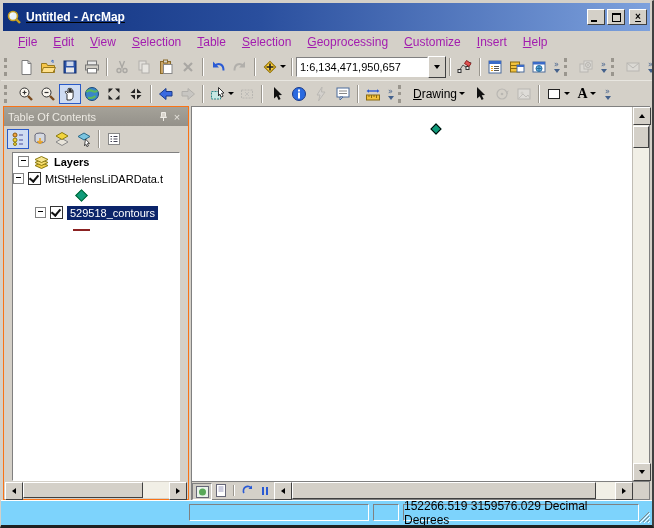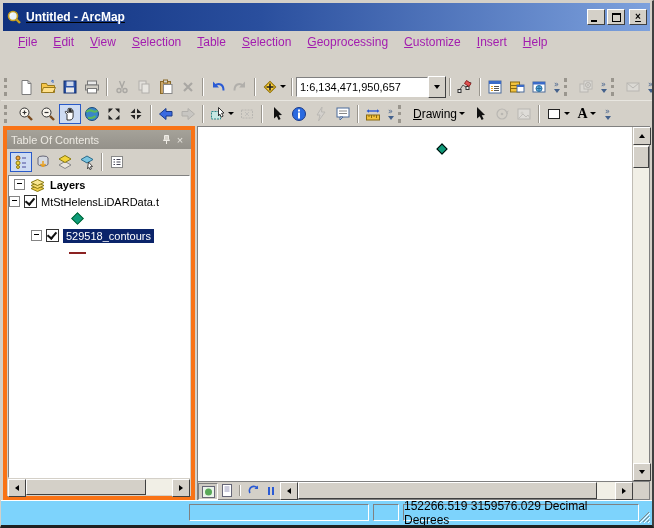--- a/index.html
+++ b/index.html
@@ -16,21 +16,21 @@
     margin-left:2px;display:flex;align-items:center;justify-content:center;font-size:9px;font-weight:bold;color:#000;position:relative;}
   .winbtn .min-glyph{position:absolute;left:3px;bottom:2px;width:6px;height:2px;background:#000;}
   .winbtn .max-glyph{width:7px;height:6px;border:1px solid #000;border-top:2px solid #000;}
   .winbtn .close-glyph{font-size:10px;line-height:10px;font-weight:bold;}
   
   .menubar{height:22px;display:flex;align-items:center;padding-left:10px;gap:2px;flex:0 0 auto;}
   .menu-item{font-size:12px;color:#a21caf;padding:2px 7px;cursor:default;}
   .menu-item::first-letter{text-decoration:underline;}
   
   .toolbar{display:flex;align-items:center;padding:1px 2px;flex:0 0 auto;}
-  .toolbar.row1{height:25px;margin-top:20px;}
+  .toolbar.row1{height:25px;}
   .toolbar.row2{height:23px;border-top:1px solid #e8e6e0;}
   .grip{width:5px;height:18px;border-left:3px dotted #9a968e;margin:0 3px 0 1px;flex:0 0 auto;}
   .sep{width:1px;height:18px;background:#9a968e;border-right:1px solid #fff;margin:0 3px;flex:0 0 auto;}
   .tbtn{width:22px;height:20px;display:flex;align-items:center;justify-content:center;flex:0 0 auto;position:relative;}
   .tbtn.wide{width:29px;}
   .tbtn.disabled{opacity:.45;filter:grayscale(1);}
   .tbtn.selected{border:1px solid #2a5ac8;background:#cfdcf2;width:20px;height:18px;}
   .caret{width:0;height:0;border-left:3px solid transparent;border-right:3px solid transparent;border-top:3px solid #000;margin-left:2px;}
   .chev{width:13px;height:20px;display:flex;flex-direction:column;align-items:center;justify-content:center;flex:0 0 auto;color:#44618c;}
   .chev .gg{font-family:"DejaVu Sans",sans-serif;font-size:8px;line-height:7px;}
@@ -38,26 +38,26 @@
   .scale-combo{display:flex;align-items:center;height:20px;flex:0 0 auto;}
   .scale-input{width:124px;height:18px;border:1px solid;border-color:#808080 #fff #fff #808080;background:#fff;
     font-family:"Liberation Sans",sans-serif;font-size:11px;padding:0 3px;outline:none;}
   .combo-btn{width:16px;height:20px;background:#d4d0c8;border:1px solid;border-color:#fff #404040 #404040 #fff;
     display:flex;align-items:center;justify-content:center;}
   .drawing-menu{display:flex;align-items:center;font-size:12px;padding:2px 4px;flex:0 0 auto;}
   .drawing-menu span::first-letter{text-decoration:underline;}
   .textA{font-weight:bold;font-size:14px;font-family:"Liberation Serif",serif;}
   
   .workspace{flex:1;display:flex;min-height:0;padding:0 2px;gap:2px;}
-  .toc-panel{width:184px;flex:0 0 auto;display:flex;flex-direction:column;border:4px solid #f97316;background:#d4d0c8;}
+  .toc-panel{width:184px;flex:0 0 auto;display:flex;flex-direction:column;border:1px solid #f97316;background:#d4d0c8;}
   .toc-header{height:19px;background:linear-gradient(180deg,#a5a299 0%,#94918a 100%);display:flex;align-items:center;padding:0 4px;flex:0 0 auto;}
   .toc-title{color:#ece9e2;font-size:11px;flex:1;}
   .toc-hbtn{width:14px;height:14px;display:flex;align-items:center;justify-content:center;color:#e6e3dc;font-size:11px;}
   .toc-toolbar{height:24px;display:flex;align-items:center;padding:1px 3px;flex:0 0 auto;}
-  .toc-tree{flex:1;background:#fff;border:1px solid;border-color:#808080 #fff #fff #808080;margin:0 1px;overflow:hidden;font-size:11px;position:relative;}
+  .toc-tree{flex:1;background:#fff;border:1px solid;border-color:#808080 #fff #fff #808080;margin:0 8px;overflow:hidden;font-size:11px;position:relative;}
   .tree-row{display:flex;align-items:center;height:17px;gap:4px;white-space:nowrap;}
   .tree-label{font-size:11px;color:#000;}
   .tree-label.bold{font-weight:bold;}
   .tree-label.selected{background:#0b246a;color:#fff;padding:1px 3px;}
   .expander{width:9px;height:9px;background:#fff;border:1px solid #848484;position:relative;flex:0 0 auto;}
   .expander::after{content:"";position:absolute;left:2px;top:3px;width:5px;height:1px;background:#000;}
   .checkbox{width:11px;height:11px;background:#fff;border:1px solid #333;position:relative;flex:0 0 auto;}
   .checkbox::after{content:"";position:absolute;left:2px;top:0px;width:4px;height:7px;border:solid #111;border-width:0 2px 2px 0;transform:rotate(40deg);}
   .sym-point{width:7px;height:7px;background:#0f9b7a;border:1px solid #063;transform:rotate(45deg);}
   .sym-line{width:17px;height:2px;background:#8b2222;}

